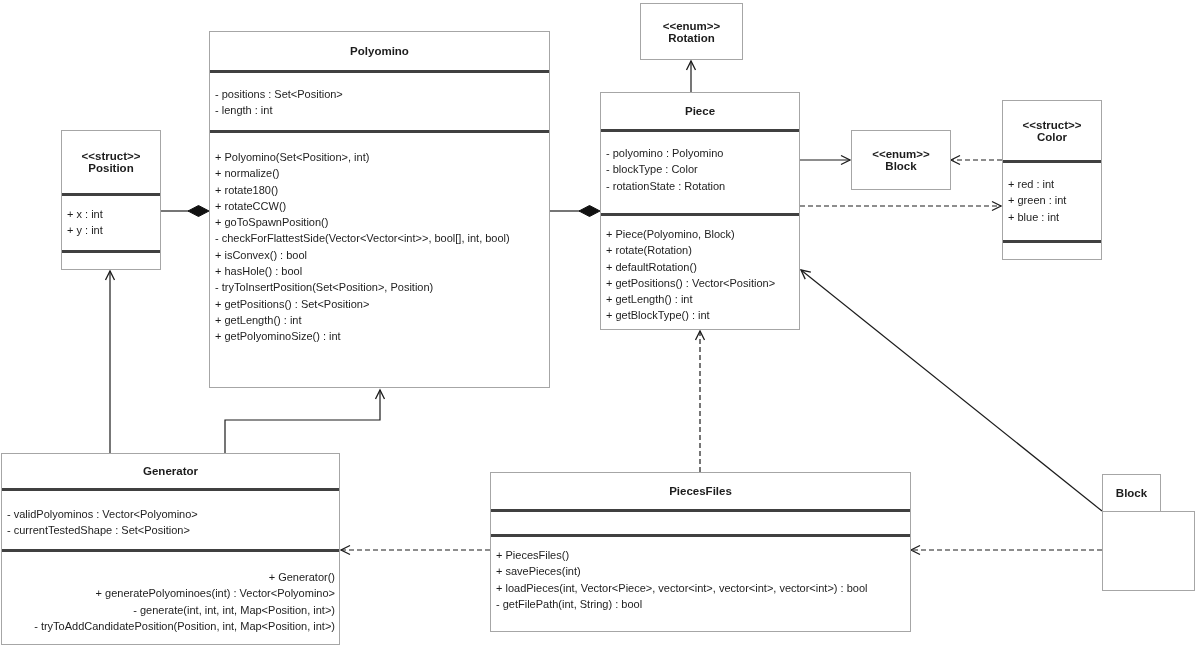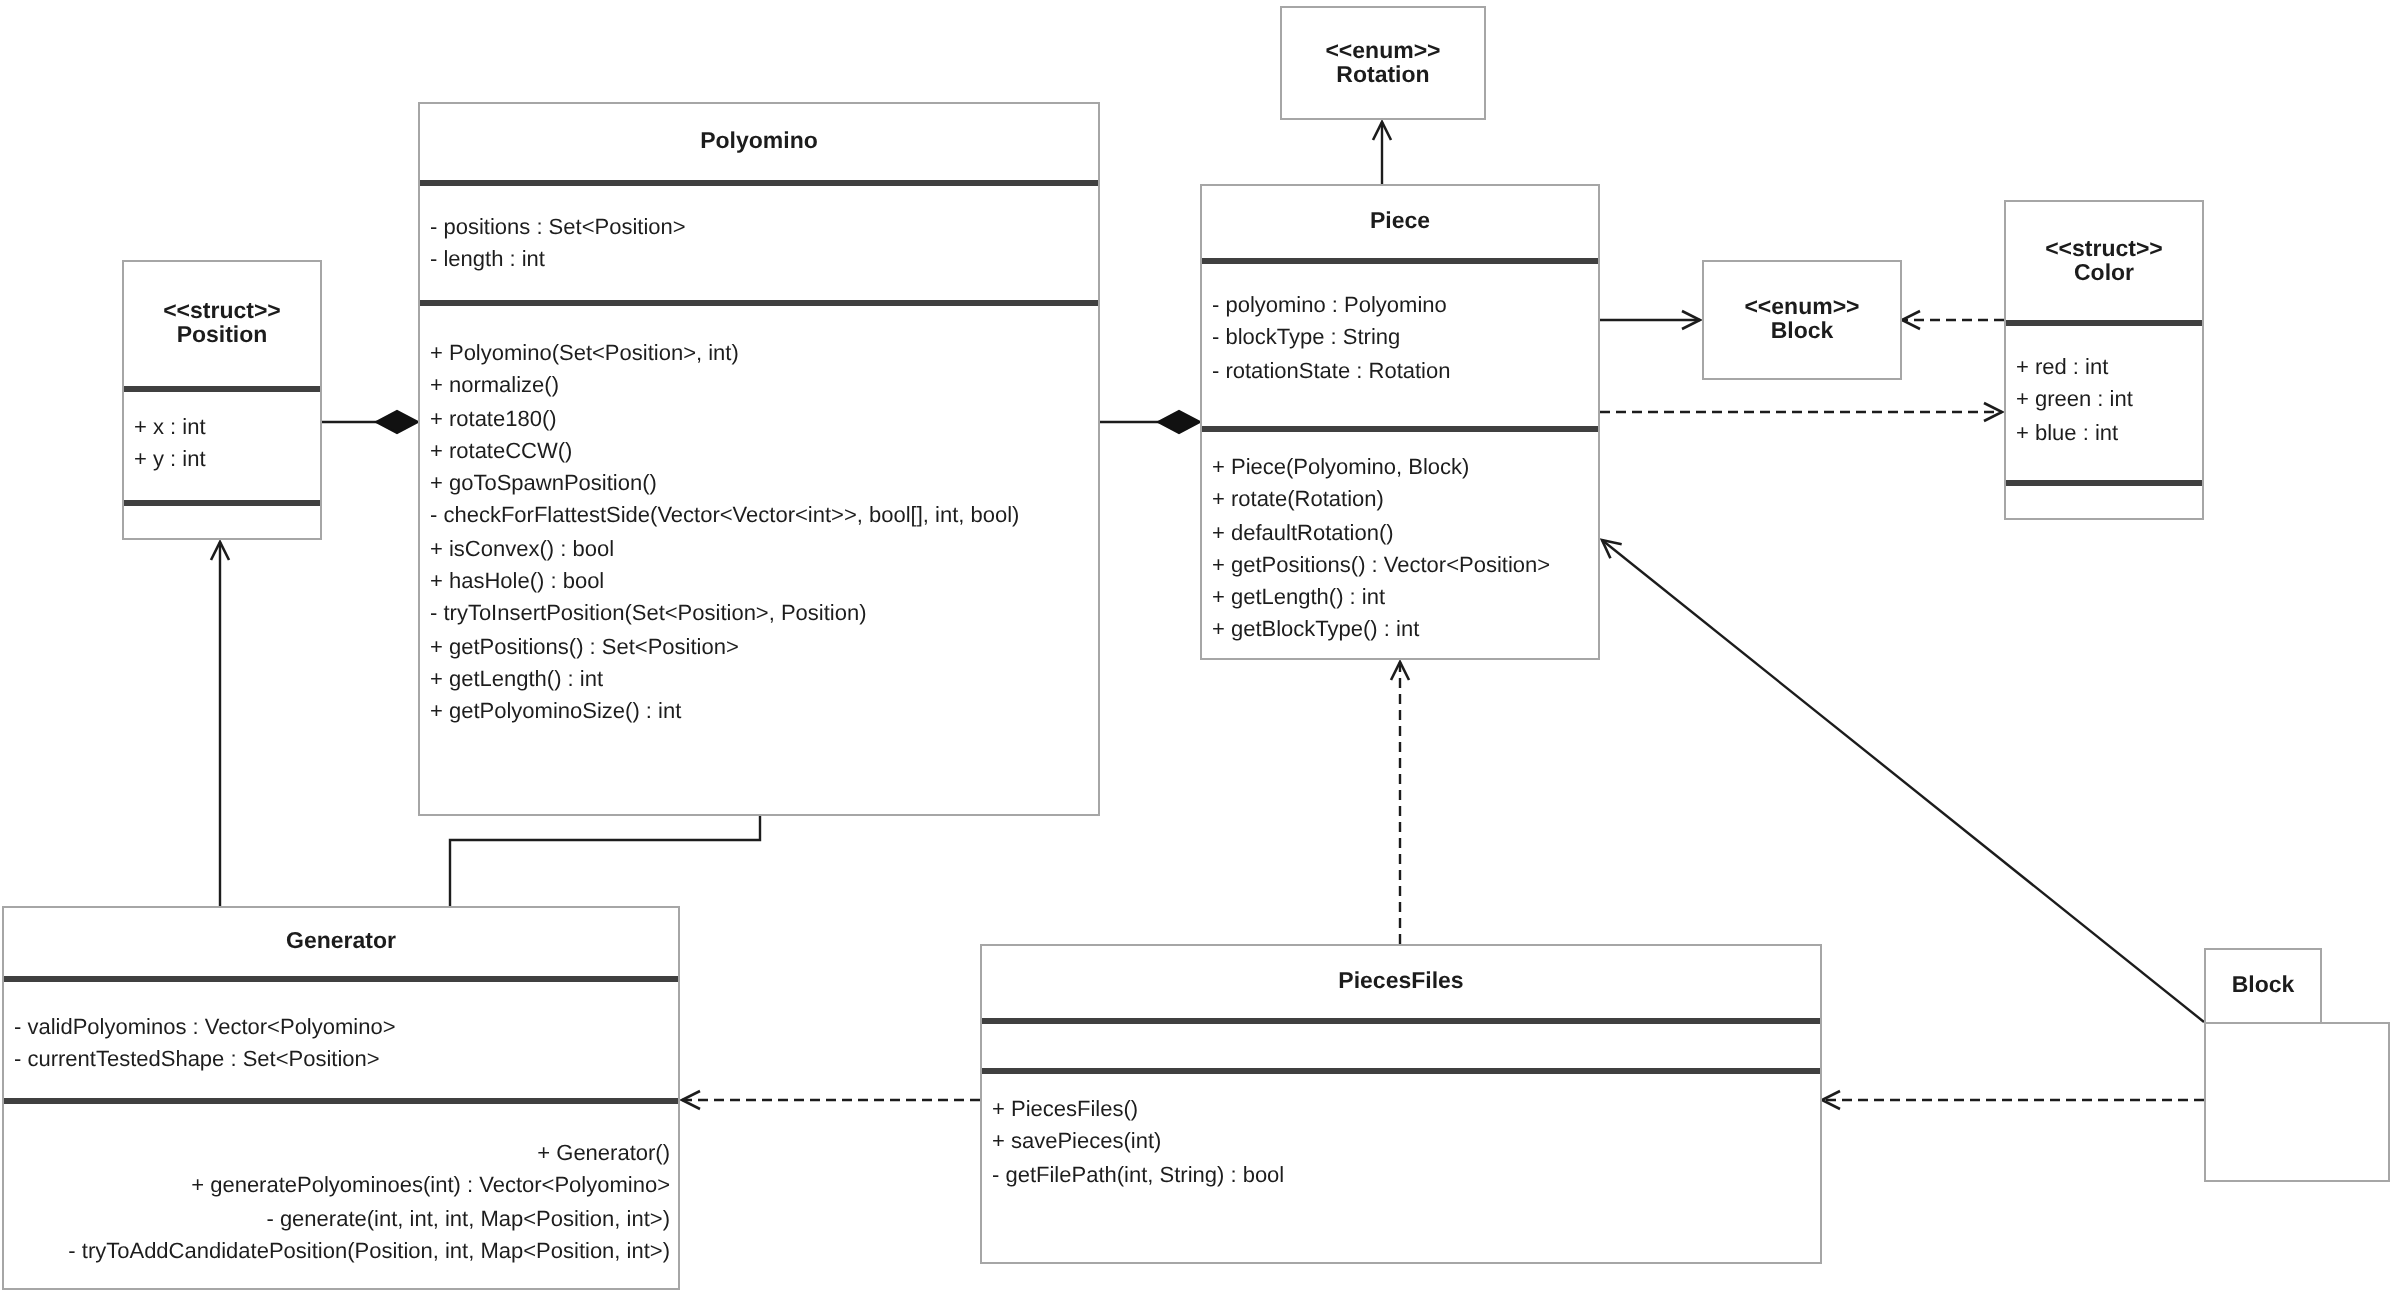--- a/index.html
+++ b/index.html
@@ -116,21 +116,21 @@
       <span class="st">&lt;&lt;struct&gt;&gt;</span>
       <span class="nm">Position</span>
     </div>
     <div class="cmp" style="height:57px; padding-top:10px;">
         <div class="member">+ x : int</div>
         <div class="member">+ y : int</div>
       </div>
     <div class="cmp grow"></div>
   </div>
 
-  <div class="cls" style="left:209px; top:31px; width:341px; height:357px;margin-top:20px;">
+  <div class="cls" style="left:209px; top:31px; width:341px; height:357px;">
     <div class="hd" style="height:38px;">
       <span class="nm">Polyomino</span>
     </div>
     <div class="cmp" style="height:60px; padding-top:13px;">
         <div class="member">- positions : Set&lt;Position&gt;</div>
         <div class="member">- length : int</div>
       </div>
     <div class="cmp grow" style="padding-top:16px;">
         <div class="member">+ Polyomino(Set&lt;Position&gt;, int)</div>
         <div class="member">+ normalize()</div>
@@ -153,21 +153,21 @@
       <span class="nm">Rotation</span>
     </div>
   </div>
 
   <div class="cls" style="left:600px; top:92px; width:200px; height:238px;">
     <div class="hd" style="height:36px;">
       <span class="nm">Piece</span>
     </div>
     <div class="cmp" style="height:84px; padding-top:13px;">
         <div class="member">- polyomino : Polyomino</div>
-        <div class="member">- blockType : String</div>
+        <div class="member">- blockType : Color</div>
         <div class="member">- rotationState : Rotation</div>
       </div>
     <div class="cmp grow" style="padding-top:10px;">
         <div class="member">+ Piece(Polyomino, Block)</div>
         <div class="member">+ rotate(Rotation)</div>
         <div class="member">+ defaultRotation()</div>
         <div class="member">+ getPositions() : Vector&lt;Position&gt;</div>
         <div class="member">+ getLength() : int</div>
         <div class="member">+ getBlockType() : int</div>
       </div>
@@ -210,20 +210,21 @@
   </div>
 
   <div class="cls" style="left:490px; top:472px; width:421px; height:160px;">
     <div class="hd" style="height:36px;">
       <span class="nm">PiecesFiles</span>
     </div>
     <div class="cmp" style="height:25px;"></div>
     <div class="cmp grow" style="padding-top:10px;">
         <div class="member">+ PiecesFiles()</div>
         <div class="member">+ savePieces(int)</div>
+        <div class="member">+ loadPieces(int, Vector&lt;Piece&gt;, vector&lt;int&gt;, vector&lt;int&gt;, vector&lt;int&gt;) : bool</div>
         <div class="member">- getFilePath(int, String) : bool</div>
       </div>
   </div>
 
   <div class="pkg-tab" style="left:1102px; top:474px; width:59px; height:37px;">
     <span class="nm">Block</span>
   </div>
   <div class="pkg-body" style="left:1102px; top:511px; width:93px; height:80px;"></div>
 
 </div>

